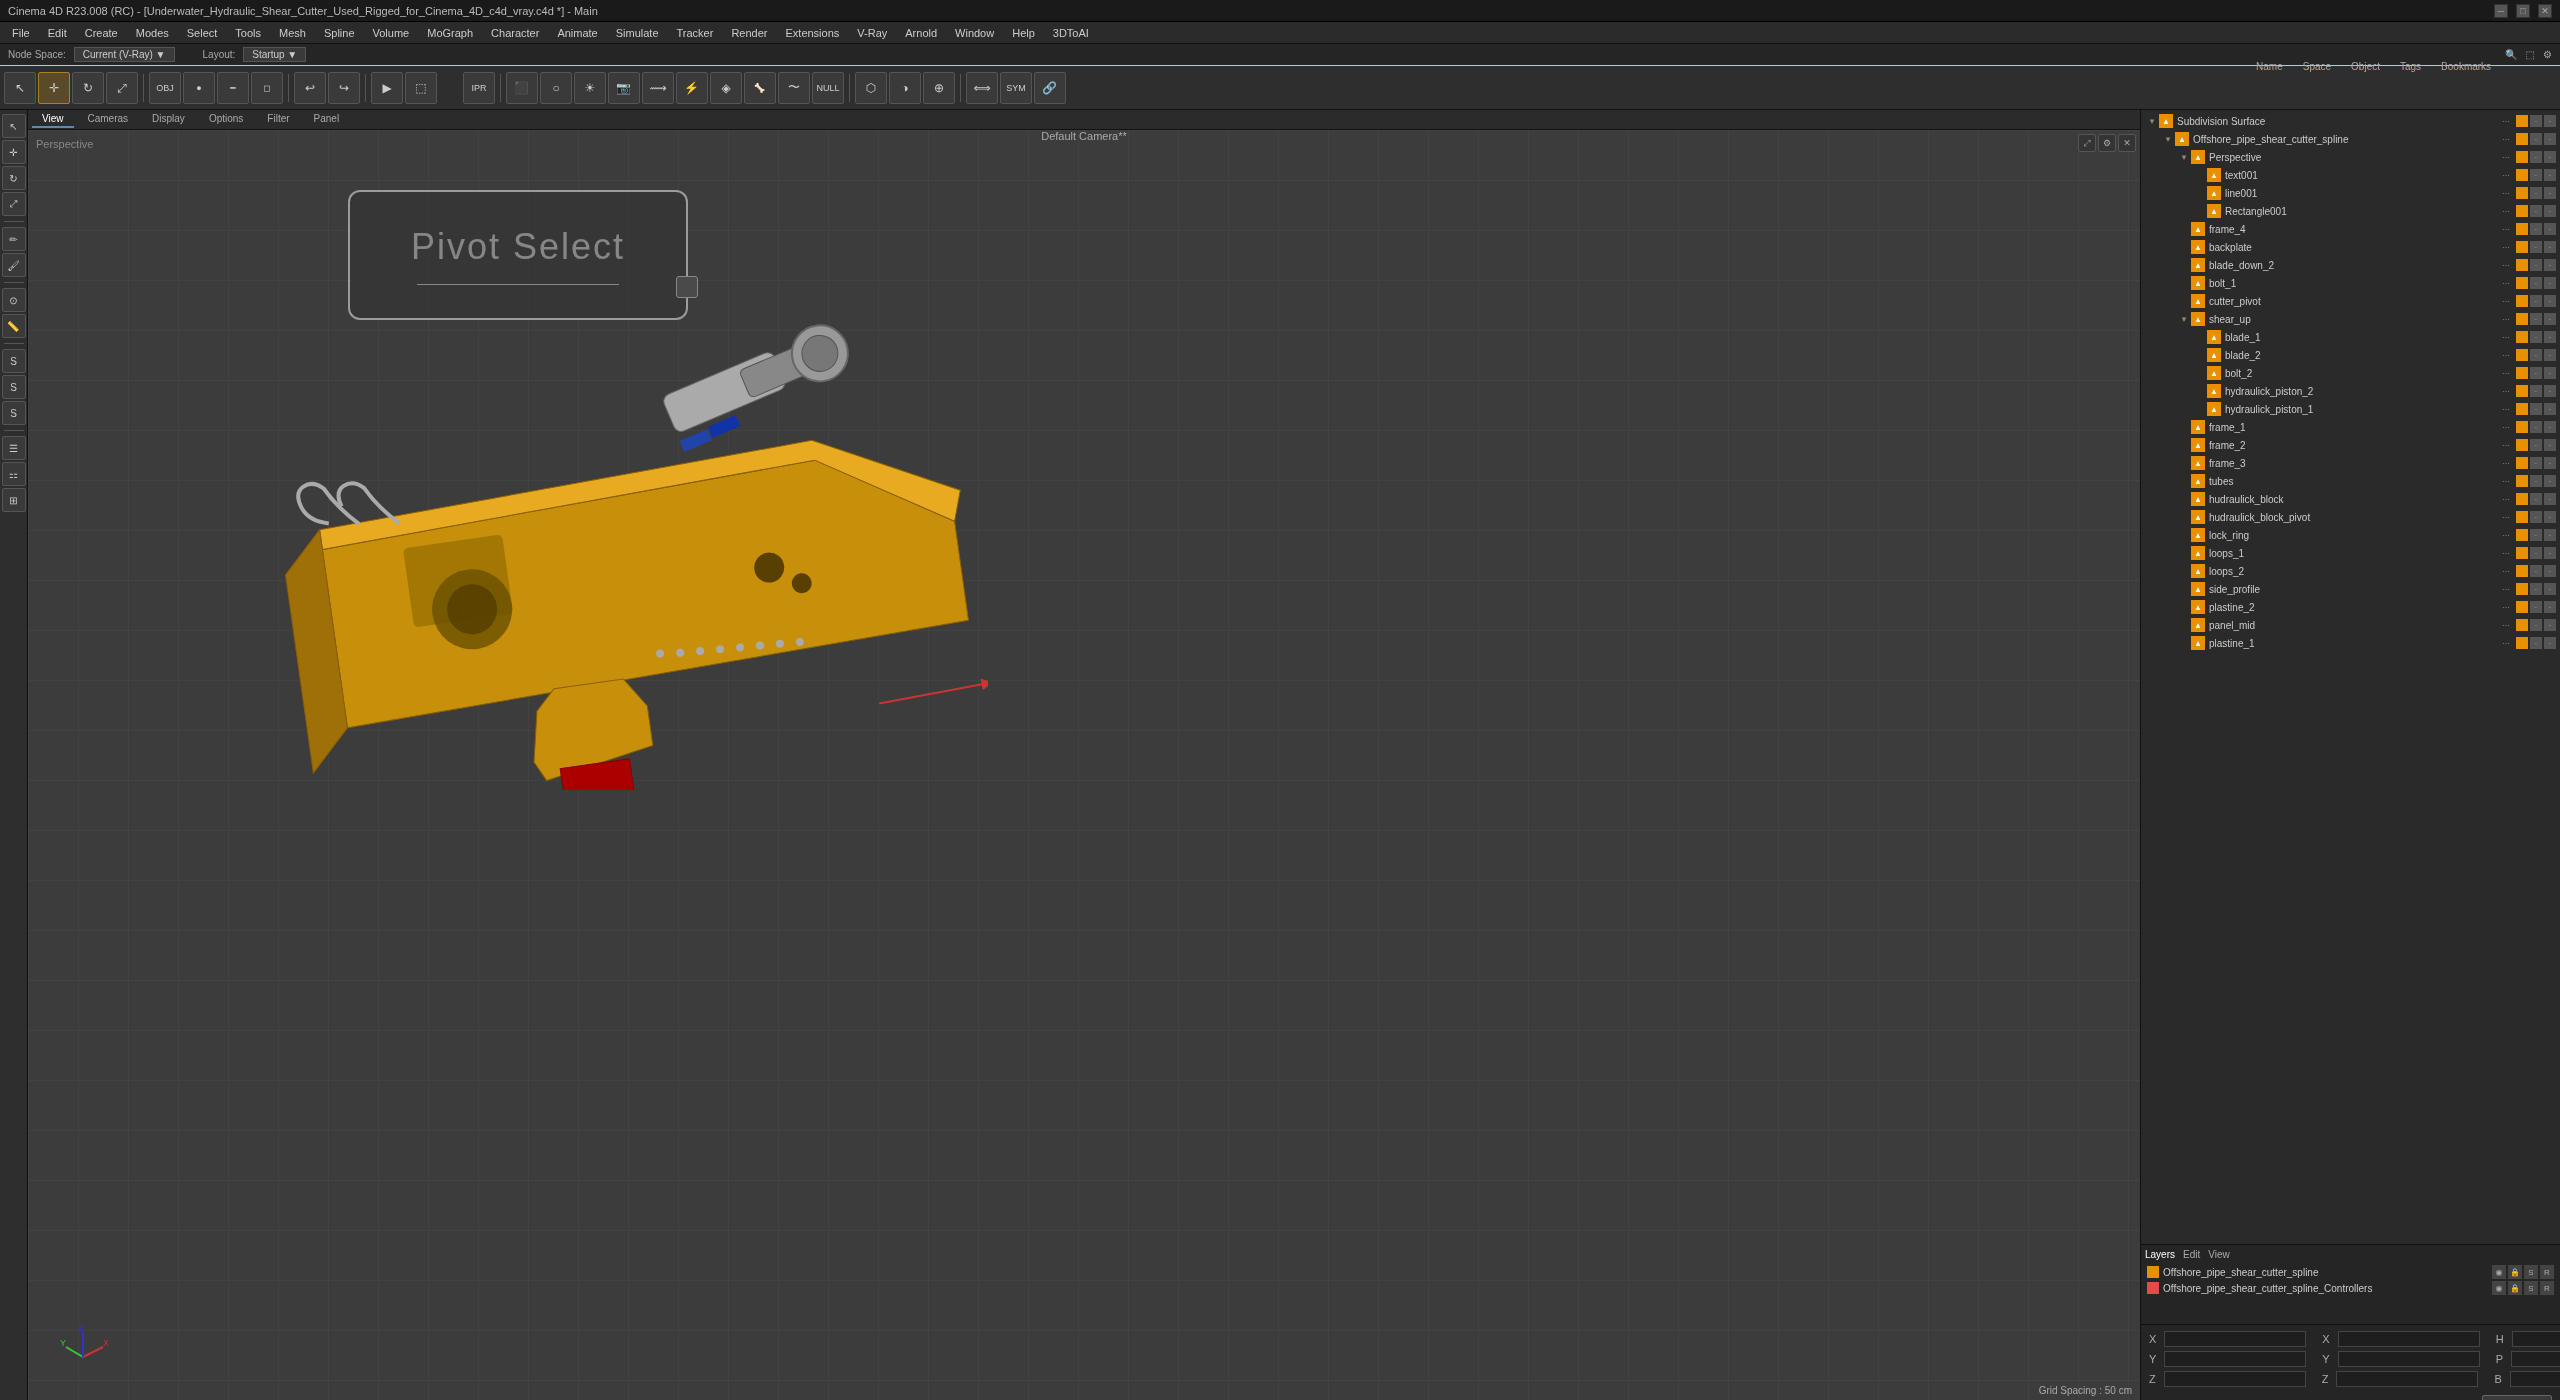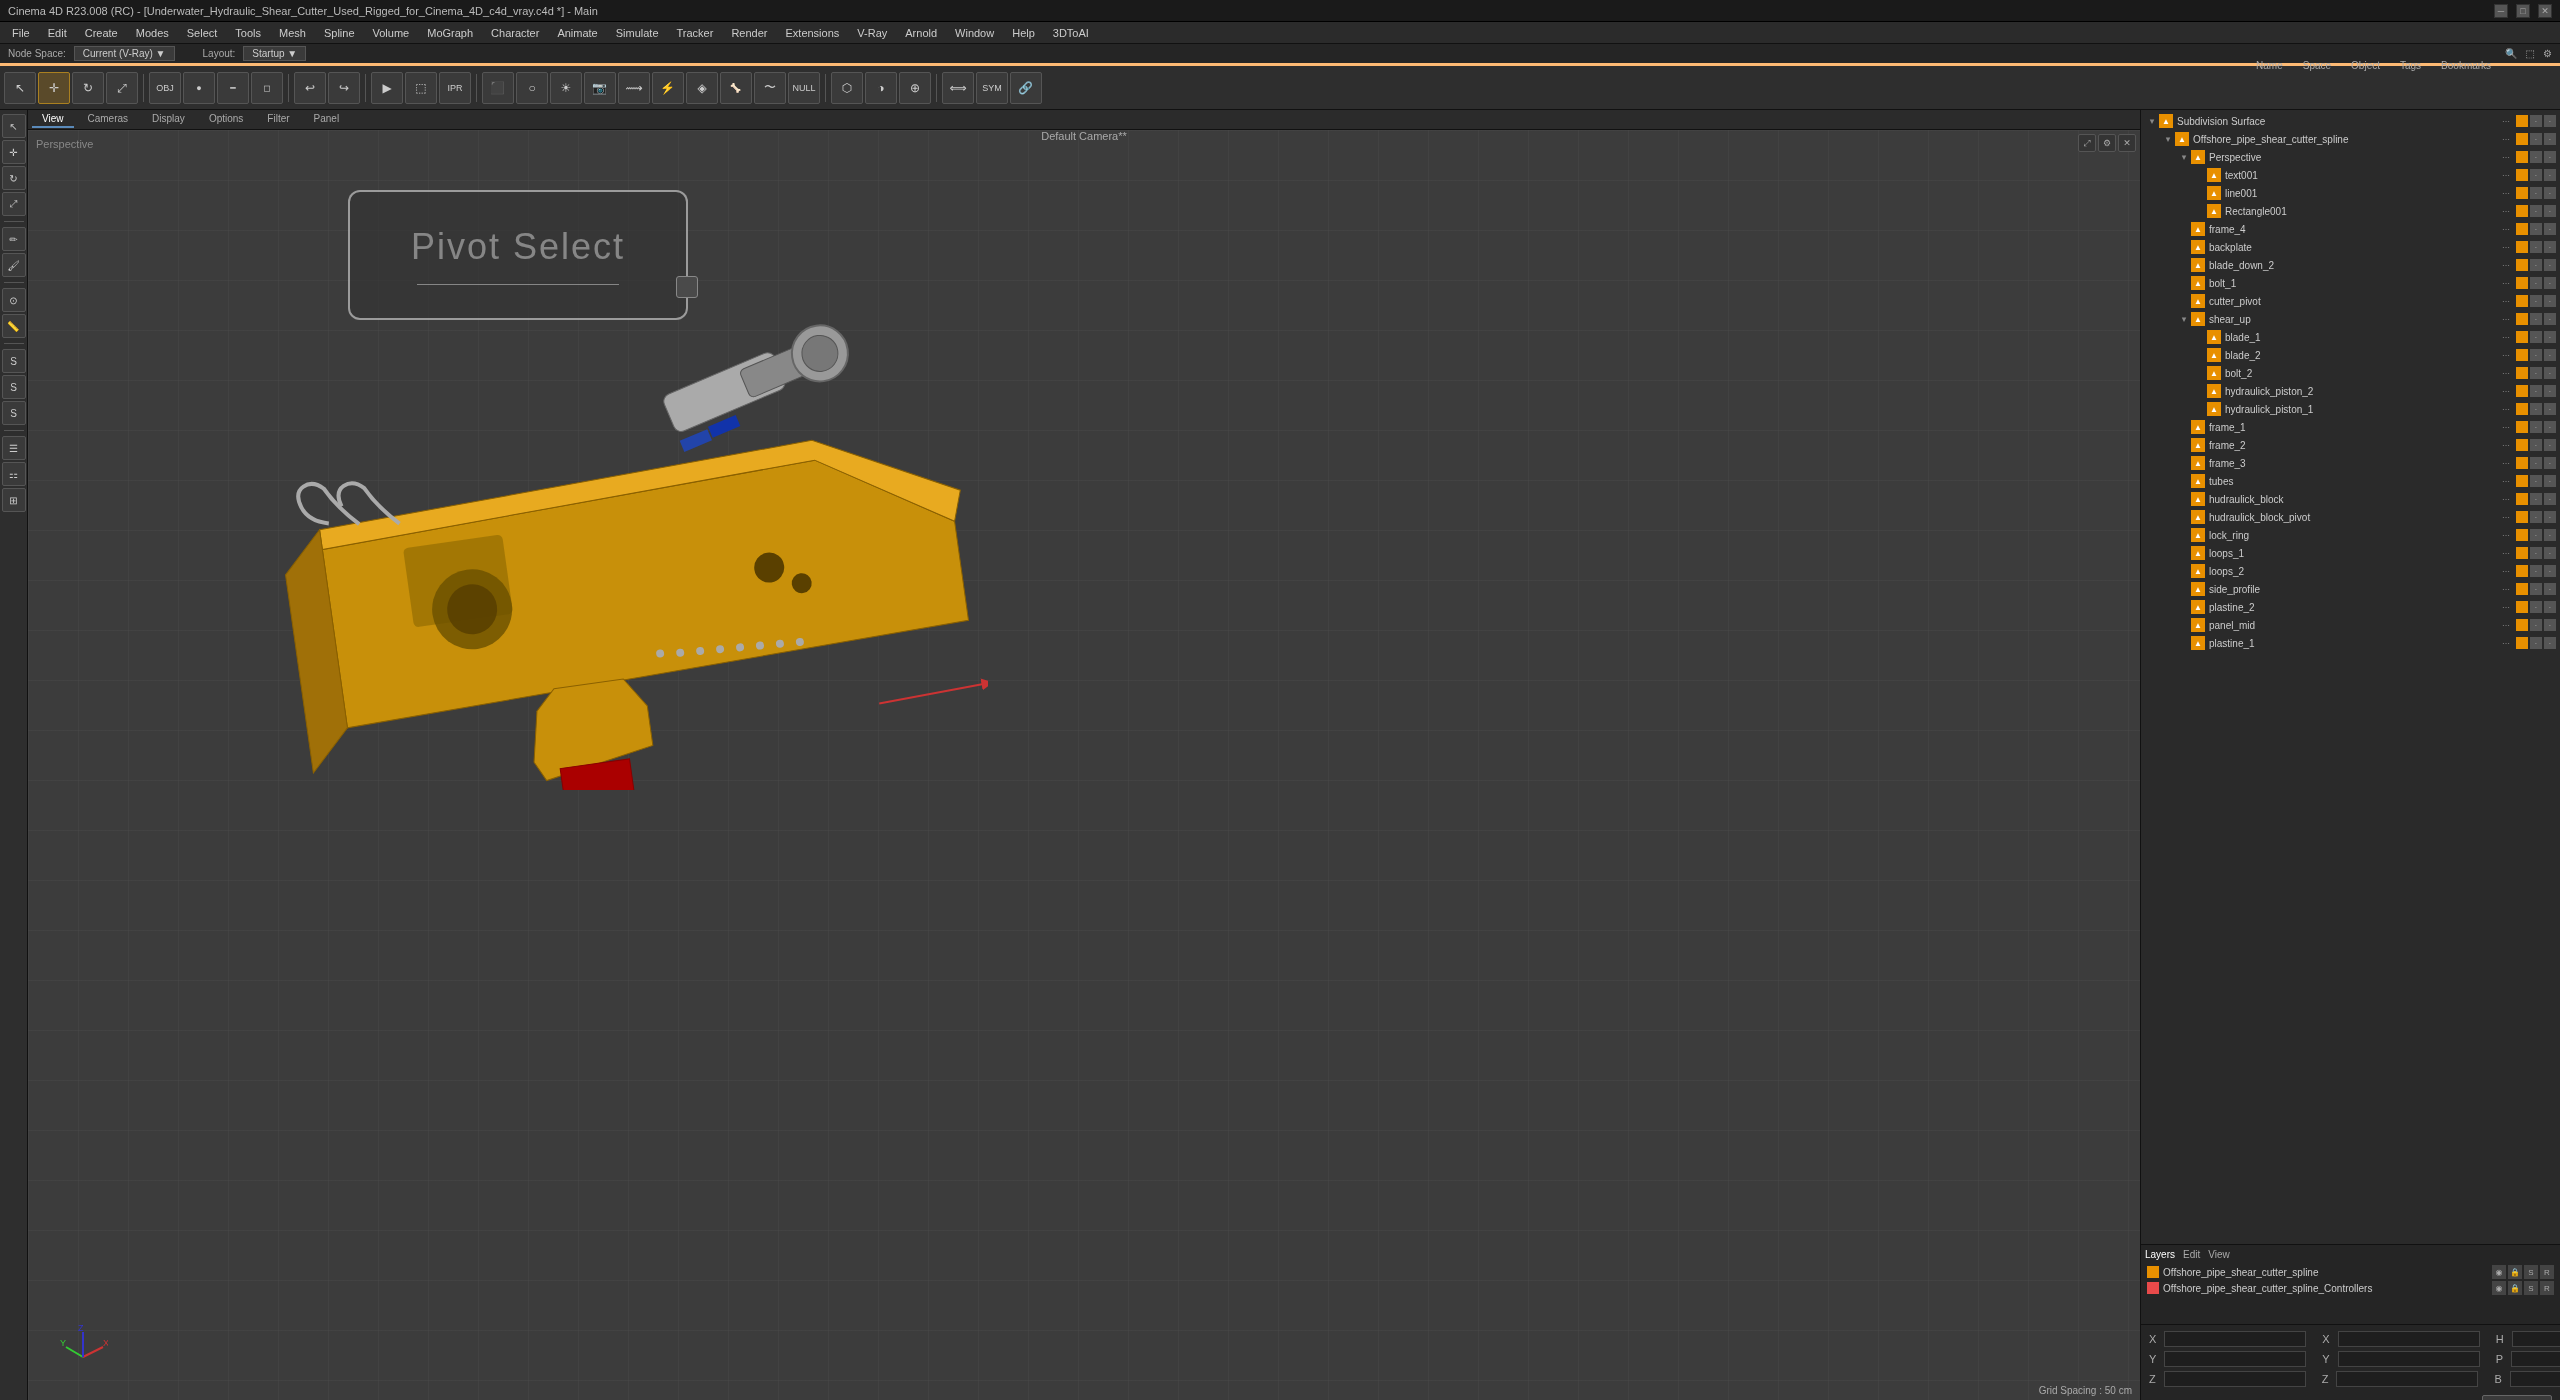--- a/index.html
+++ b/index.html
@@ -400,21 +400,21 @@
     ::-webkit-scrollbar-thumb { background: #555; border-radius: 3px; }
 
     
     #node-space-bar {
       height: 22px;
       background: #252525;
       display: flex;
       align-items: center;
       padding: 0 8px;
       gap: 8px;
-      border-bottom: 3px solid #fdba74;
+      border-bottom: 1px solid #fdba74;
       font-size: 10px;
       color: #aaa;
     }
     .ns-item { padding: 2px 6px; cursor: pointer; margin-top: 24px; }
   </style>
 </head>
 <body>
 
 <div id="title-bar">
   <span class="title">Cinema 4D R23.008 (RC) - [Underwater_Hydraulic_Shear_Cutter_Used_Rigged_for_Cinema_4D_c4d_vray.c4d *] - Main</span>
@@ -476,21 +476,21 @@
   <div class="tb-btn" style="font-size:9px;">OBJ</div>
   <div class="tb-btn" style="font-size:9px;">●</div>
   <div class="tb-btn" style="font-size:9px;">━</div>
   <div class="tb-btn" style="font-size:9px;">◻</div>
   <div class="tb-separator"></div>
   <div class="tb-btn">↩</div>
   <div class="tb-btn">↪</div>
   <div class="tb-separator"></div>
   <div class="tb-btn">▶</div>
   <div class="tb-btn">⬚</div>
-  <div class="tb-btn" style="font-size:9px;">IPR</div>
+  <div class="tb-btn" style="font-size:9px;margin-left:24px;">IPR</div>
   <div class="tb-separator"></div>
   <div class="tb-btn">⬛</div>
   <div class="tb-btn">○</div>
   <div class="tb-btn">☀</div>
   <div class="tb-btn">📷</div>
   <div class="tb-btn">⟿</div>
   <div class="tb-btn">⚡</div>
   <div class="tb-btn">◈</div>
   <div class="tb-btn" style="font-size:9px;">🦴</div>
   <div class="tb-btn">〜</div>

